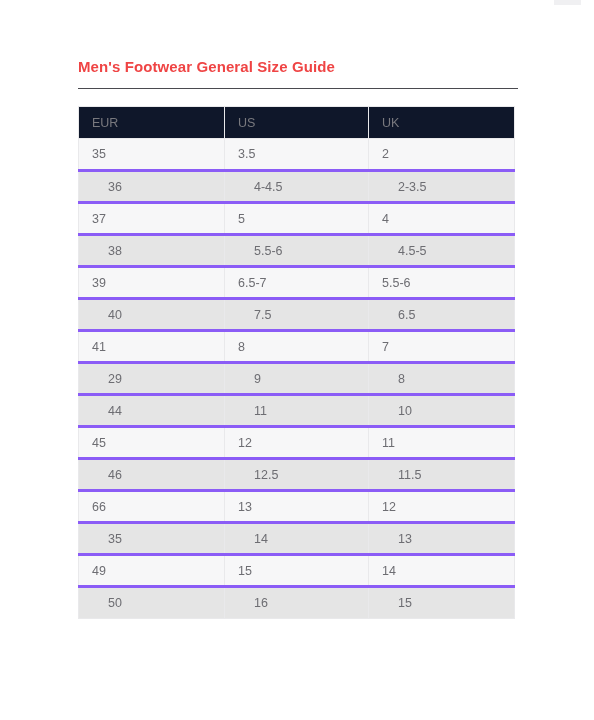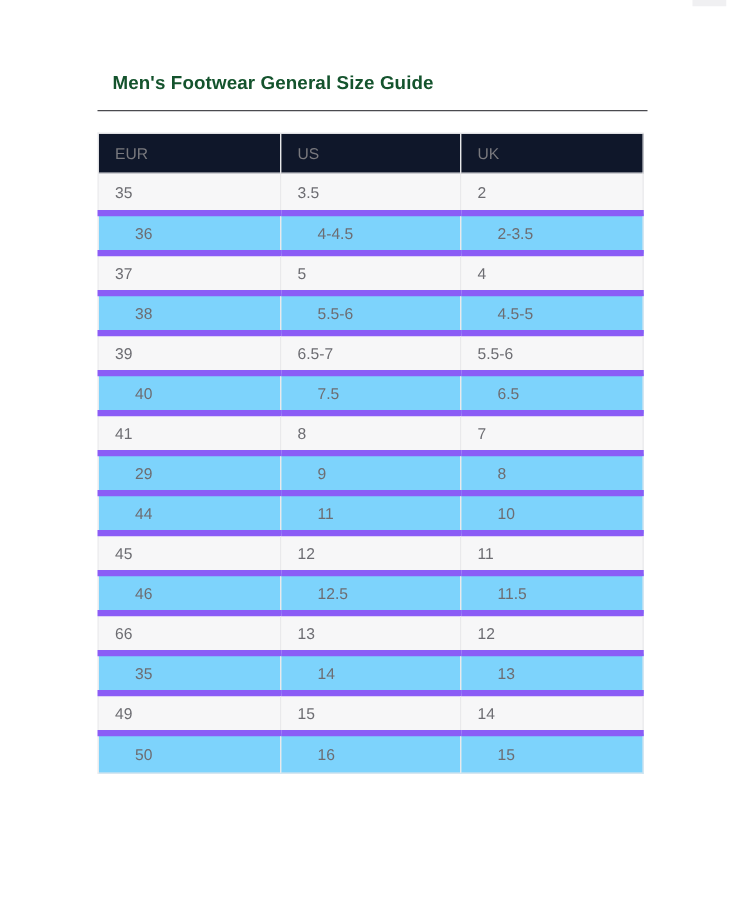--- a/index.html
+++ b/index.html
@@ -34,24 +34,23 @@
     height: 720px;
     box-sizing: border-box;
   }
 
   .page-title {
     position: absolute;
     left: 78px;
     top: 48px;
     font-size: 15px;
     font-weight: bold;
-    color: #14532d;
+    color: #ef4444;
     letter-spacing: 0.1px;
     white-space: nowrap;
-    margin-left: 12px;
   }
 
   .title-rule {
     position: absolute;
     left: 78px;
     top: 88px;
     width: 440px;
     height: 1px;
     background: #4a4a4f;
   }
@@ -78,40 +77,40 @@
   table.size-table td {
     height: 32px;
     box-sizing: border-box;
     padding: 0 0 0 13px;
     text-align: left;
     vertical-align: middle;
     font-size: 12.5px;
     font-weight: normal;
     color: #6d6d72;
     border-right: 1px solid #e9e9eb;
-    border-bottom: 5px solid #8b5cf6;
+    border-bottom: 3px solid #8b5cf6;
     white-space: nowrap;
   }
 
   table.size-table th:last-child,
   table.size-table td:last-child {
     border-right: 1px solid #e9e9eb;
   }
 
   table.size-table thead th {
     background: #0f172a;
     color: #79797e;
     border-bottom: 1px solid #e9e9eb;
   }
 
   table.size-table tbody tr.row-odd td {
     background: #f7f7f8;
   }
   table.size-table tbody tr.row-even td {
-    background: #7dd3fc;
+    background: #e5e5e5;
     padding-left: 29px;
   }
   table.size-table tbody tr:last-child td {
     border-bottom: none;
   }
 
   
   table.size-table td.indented {
     padding-left: 18px;
   }

